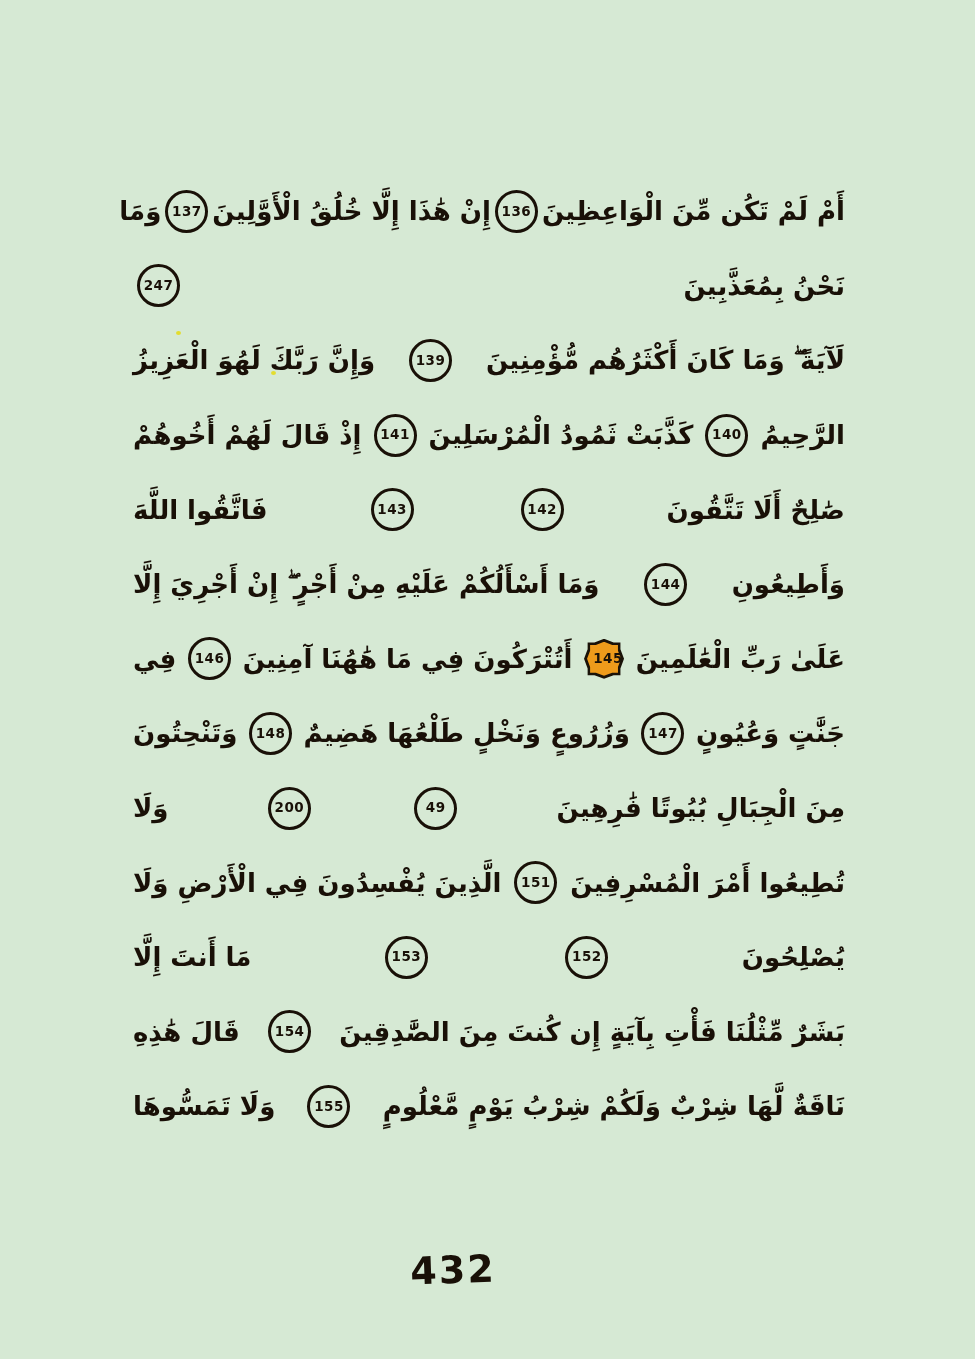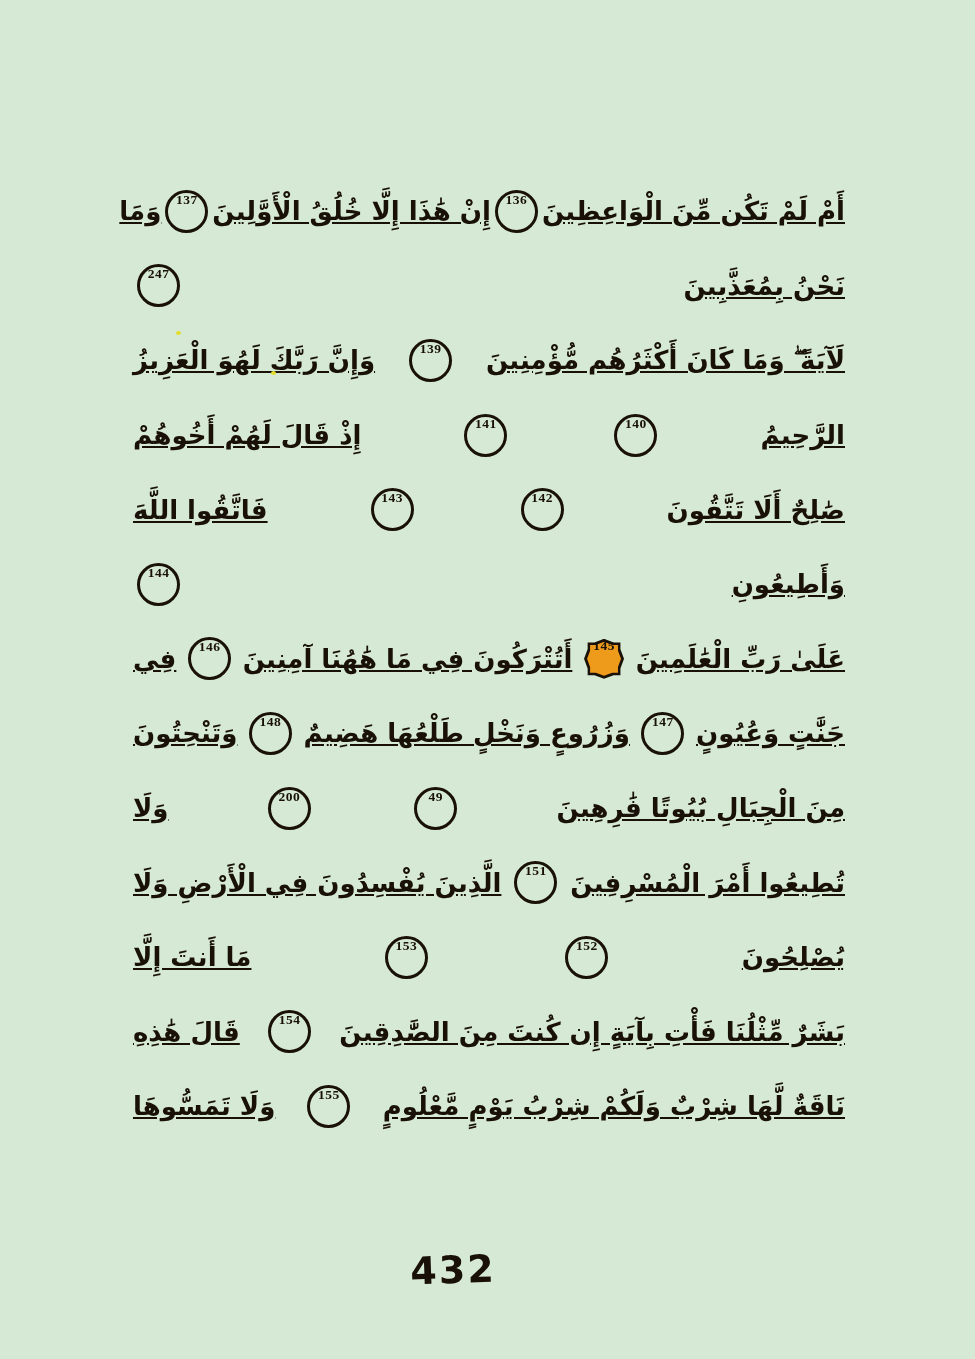--- a/index.html
+++ b/index.html
@@ -32,35 +32,34 @@
     justify-content: space-between;
     align-items: center;
     height: 74.6px;
     font-size: 26px;
     font-weight: bold;
     color: #191007;
     white-space: nowrap;
   }
   .ayah-text {
     line-height: 1;
-    text-decoration: underline;
   }
   
   .ayah-marker {
     box-sizing: border-box;
     flex: 0 0 auto;
     width: 43px;
     height: 43px;
     border: 3px solid #191007;
     border-radius: 50%;
     display: flex;
+    align-items: center;
     justify-content: center;
     margin: 0 4px;
     cursor: pointer;
-    font-family: Liberation Serif, serif;
   }
   .marker-num {
     font-size: 13.5px;
     font-weight: bold;
     color: #191007;
     letter-spacing: 0.5px;
     line-height: 1;
   }
   
   .ayah-marker.highlighted {
@@ -76,20 +75,21 @@
     content: "";
     position: absolute;
     inset: 3px;
     background: #ee9b1b;
     clip-path: polygon(50% 0%, 74% 9%, 91% 9%, 91% 26%, 100% 50%, 91% 74%, 91% 91%, 74% 91%, 50% 100%, 26% 91%, 9% 91%, 9% 74%, 0% 50%, 9% 26%, 9% 9%, 26% 9%);
   }
   .ayah-marker.highlighted .marker-num {
     position: relative;
     z-index: 1;
     color: #1a1208;
+    padding-left: 8px;
   }
   
   .page-number {
     position: absolute;
     top: 1248px;
     left: 408px;
     width: 90px;
     text-align: center;
     font-size: 38px;
     font-weight: bold;
@@ -137,40 +137,42 @@
         <span class="ayah-marker">
           <span class="marker-num">139</span>
         </span>
         <span class="ayah-text">وَإِنَّ رَبَّكَ لَهُوَ الْعَزِيزُ</span>
       </div>
       <div class="line">
         <span class="ayah-text">الرَّحِيمُ</span>
         <span class="ayah-marker">
           <span class="marker-num">140</span>
         </span>
+        <span class="ayah-text">كَذَّبَتْ ثَمُودُ الْمُرْسَلِينَ</span>
         <span class="ayah-marker">
           <span class="marker-num">141</span>
         </span>
         <span class="ayah-text">إِذْ قَالَ لَهُمْ أَخُوهُمْ</span>
       </div>
       <div class="line">
         <span class="ayah-text">صَٰلِحٌ أَلَا تَتَّقُونَ</span>
         <span class="ayah-marker">
           <span class="marker-num">142</span>
         </span>
         <span class="ayah-marker">
           <span class="marker-num">143</span>
         </span>
         <span class="ayah-text">فَاتَّقُوا اللَّهَ</span>
       </div>
       <div class="line">
         <span class="ayah-text">وَأَطِيعُونِ</span>
         <span class="ayah-marker">
           <span class="marker-num">144</span>
         </span>
+        <span class="ayah-text">وَمَا أَسْأَلُكُمْ عَلَيْهِ مِنْ أَجْرٍ ۖ إِنْ أَجْرِيَ إِلَّا</span>
       </div>
       <div class="line">
         <span class="ayah-text">عَلَىٰ رَبِّ الْعَٰلَمِينَ</span>
         <span class="ayah-marker highlighted">
           <span class="marker-num">145</span>
         </span>
         <span class="ayah-text">أَتُتْرَكُونَ فِي مَا هَٰهُنَا آمِنِينَ</span>
         <span class="ayah-marker">
           <span class="marker-num">146</span>
         </span>

